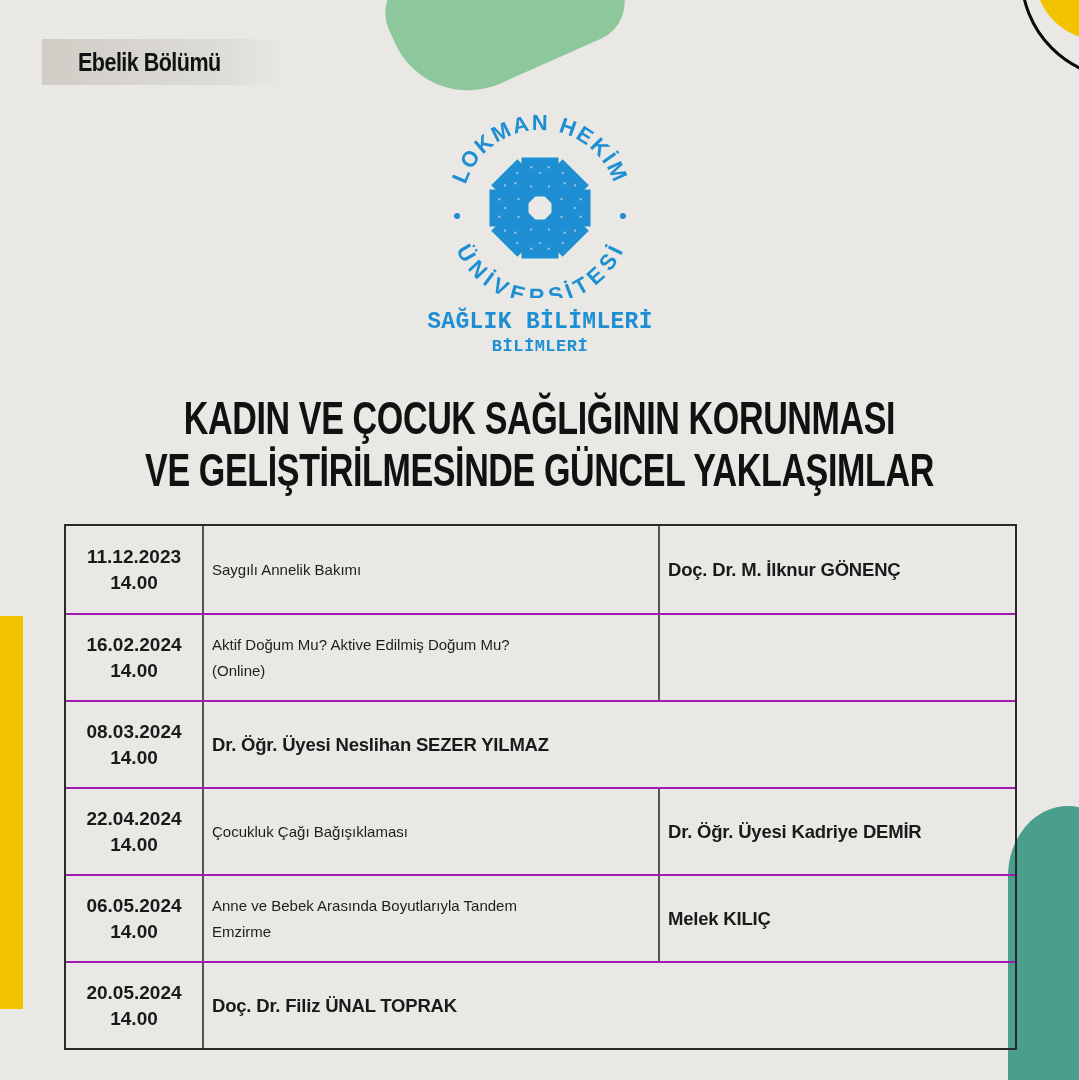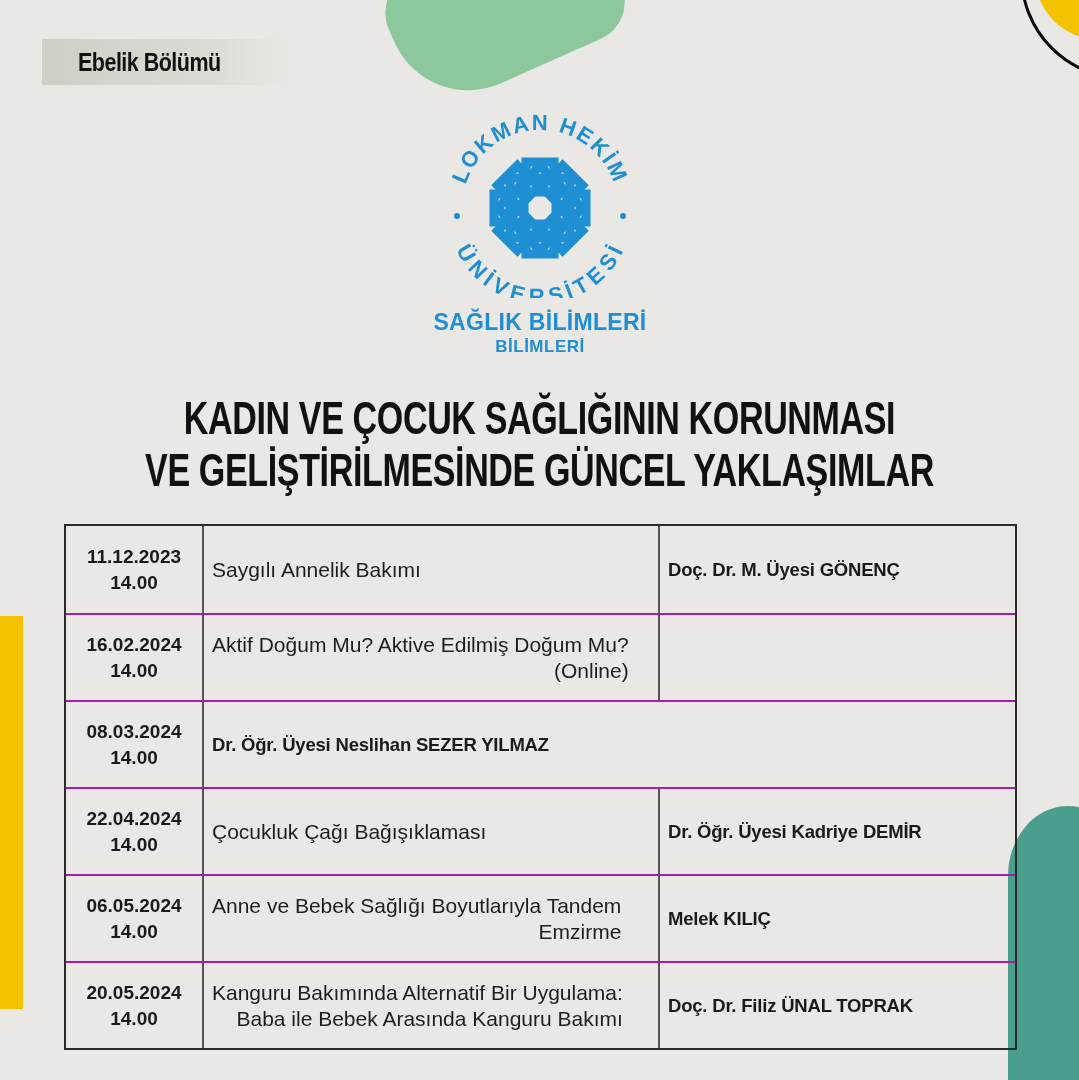--- a/index.html
+++ b/index.html
@@ -46,21 +46,21 @@
     font-weight: 700; font-size: 25px; letter-spacing: -0.6px;
     transform: scaleX(0.86); transform-origin: left center;
     color: #111;
   }
 
   .logo {
     position: absolute; left: 440px; top: 108px; width: 200px; height: 190px;
   }
   .faculty {
     position: absolute; left: 380px; top: 308px; width: 320px; text-align: center;
-    color: #1e8fd2; font-family: Liberation Sans, sans-serif; font-weight: 700;
+    color: #1e8fd2; font-family: Liberation Mono, monospace; font-weight: 700;
   }
   .faculty .l1 { font-size: 23px; letter-spacing: 0.3px; line-height: 28px; }
   .faculty .l2 { font-size: 17px; letter-spacing: 0.5px; line-height: 22px; }
 
   .title {
     position: absolute; left: 0; top: 392px; width: 1079px; text-align: center;
     font-family: "Liberation Sans", sans-serif; font-weight: 700;
     font-size: 46px; line-height: 52px; color: #111;
   }
   .title div { transform: scaleX(0.74); transform-origin: center; letter-spacing: -0.5px; }
@@ -75,23 +75,22 @@
   .cell { display: flex; align-items: center; }
   .c-date {
     width: 138px; border-right: 2px solid #555;
     flex-direction: column; justify-content: center;
     font-family: "Liberation Sans", sans-serif; font-weight: 700;
     font-size: 19px; line-height: 26px; color: #1a1a1a; text-align: center;
   }
   .c-topic {
     width: 456px; border-right: 2px solid #555;
     padding-left: 8px;
-    font-family: "Liberation Sans", sans-serif; font-size: 21px; line-height: 26px;
+    font-family: "Liberation Sans", sans-serif; font-size: 15px; line-height: 26px;
     color: #1e1e1e;
-    text-align: right;
   }
   .c-topic .t { display: block; }
   .c-speaker {
     flex: 1; padding-left: 8px;
     font-family: "Liberation Sans", sans-serif; font-weight: 700;
     font-size: 18.5px; color: #1a1a1a; letter-spacing: -0.2px;
   }
 </style>
 </head>
 <body>
@@ -149,21 +148,21 @@
   <div class="row">
     <div class="cell c-date">
       <span>11.12.2023</span>
       <span>14.00</span>
     </div>
     <div class="cell c-topic">
       <div>
         <span class="t">Saygılı Annelik Bakımı</span>
       </div>
     </div>
-    <div class="cell c-speaker">Doç. Dr. M. Üyesi GÖNENÇ</div>
+    <div class="cell c-speaker">Doç. Dr. M. İlknur GÖNENÇ</div>
   </div>
 
   <div class="row">
     <div class="cell c-date">
       <span>16.02.2024</span>
       <span>14.00</span>
     </div>
     <div class="cell c-topic">
       <div>
         <span class="t">Aktif Doğum Mu? Aktive Edilmiş Doğum Mu?</span>
@@ -193,33 +192,27 @@
     <div class="cell c-speaker">Dr. Öğr. Üyesi Kadriye DEMİR</div>
   </div>
 
   <div class="row">
     <div class="cell c-date">
       <span>06.05.2024</span>
       <span>14.00</span>
     </div>
     <div class="cell c-topic">
       <div>
-        <span class="t">Anne ve Bebek Sağlığı Boyutlarıyla Tandem</span>
+        <span class="t">Anne ve Bebek Arasında Boyutlarıyla Tandem</span>
         <span class="t">Emzirme</span>
       </div>
     </div>
     <div class="cell c-speaker">Melek KILIÇ</div>
   </div>
 
   <div class="row">
     <div class="cell c-date">
       <span>20.05.2024</span>
       <span>14.00</span>
     </div>
-    <div class="cell c-topic">
-      <div>
-        <span class="t">Kanguru Bakımında Alternatif Bir Uygulama:</span>
-        <span class="t">Baba ile Bebek Arasında Kanguru Bakımı</span>
-      </div>
-    </div>
     <div class="cell c-speaker">Doç. Dr. Filiz ÜNAL TOPRAK</div>
   </div>
 </div>
 
 </body></html>

